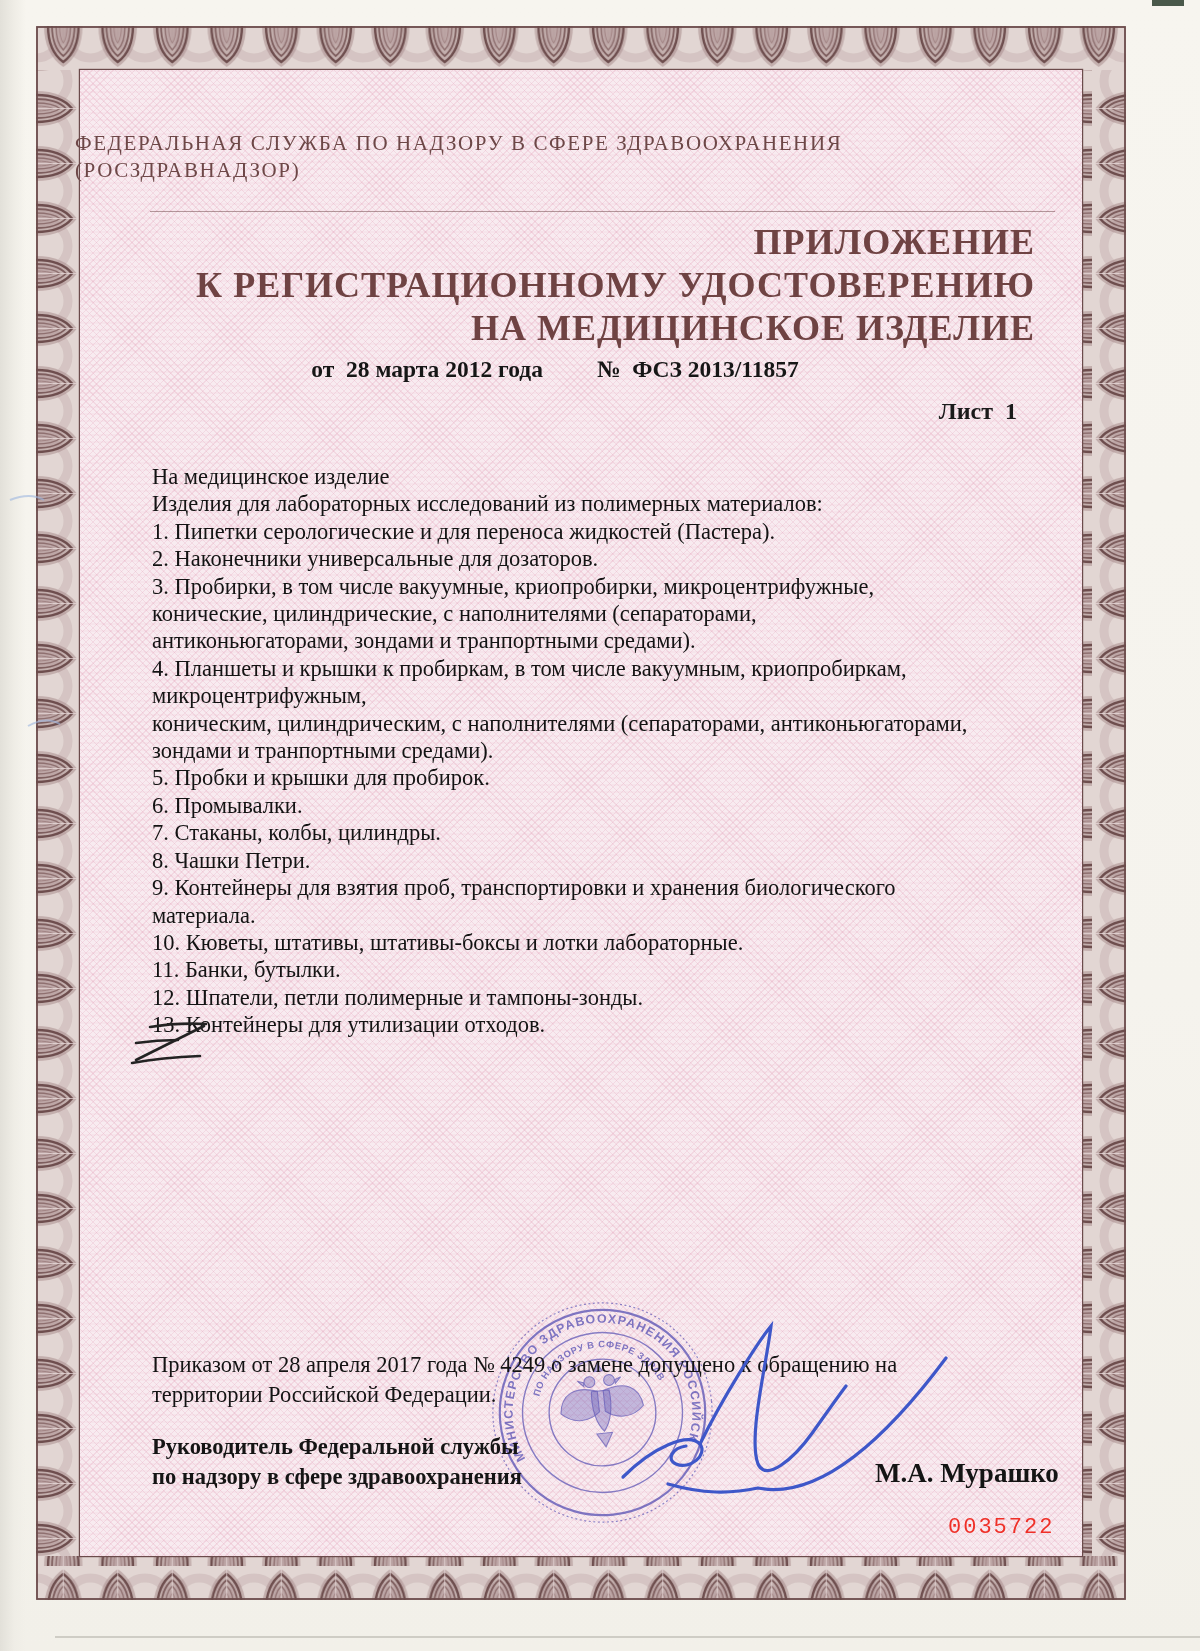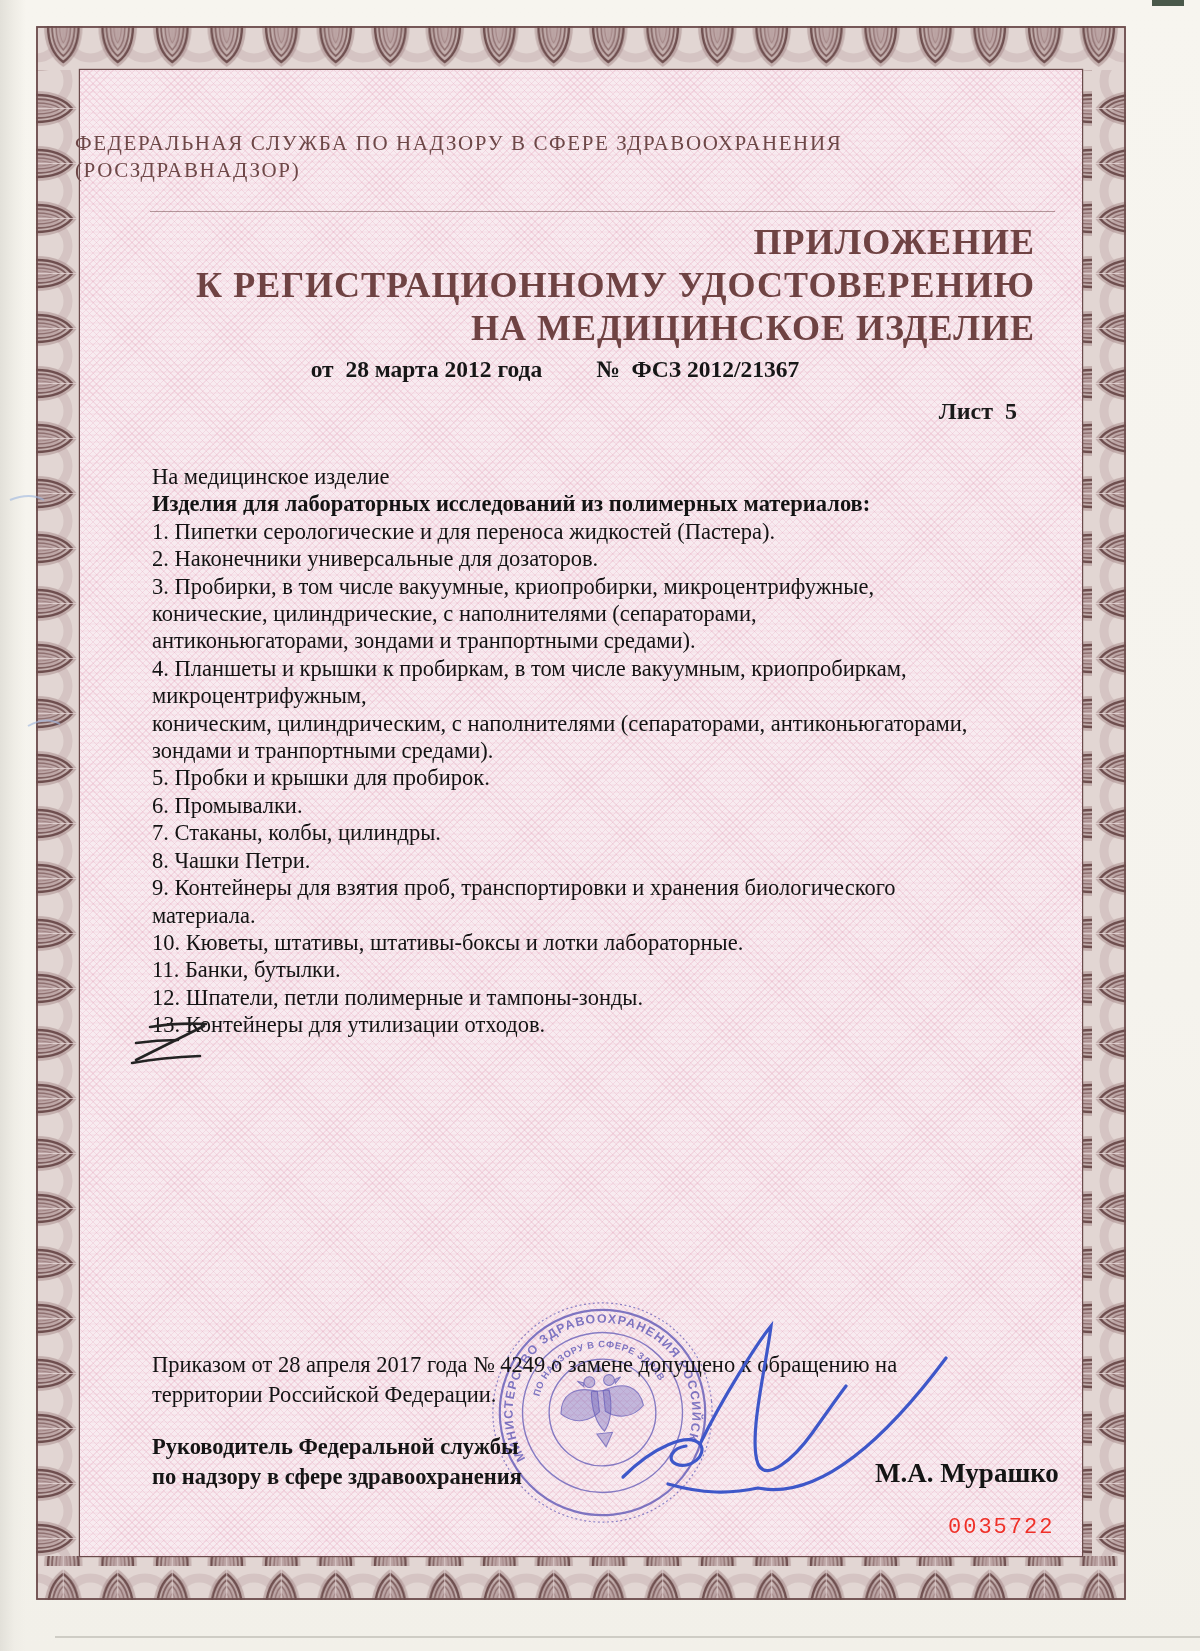--- a/index.html
+++ b/index.html
@@ -27,21 +27,21 @@
     background:rgba(110,74,74,.5);}
   .doc-title{position:absolute;left:75px;top:221px;width:960px;text-align:right;z-index:3;
     color:#6f4343;font-weight:bold;font-size:36px;line-height:43px;letter-spacing:1px;}
   .date-row{position:absolute;left:75px;top:356px;width:960px;z-index:3;
     display:flex;justify-content:center;gap:54px;
     font-weight:bold;font-size:23.5px;color:#161616;white-space:pre;}
   .sheet{position:absolute;left:75px;top:398px;width:942px;text-align:right;z-index:3;
     font-weight:bold;font-size:24px;color:#1a1a1a;white-space:pre;}
   .body-text{position:absolute;left:152px;top:463px;width:905px;z-index:3;
     font-size:22.5px;line-height:27.4px;color:#131313;}
-  .body-text .bold{font-weight:bold;}
+  .body-text .bold{font-weight:normal;}
   .z-mark{position:absolute;left:128px;top:1018px;z-index:3;}
   .order-par{position:absolute;left:152px;top:1350px;width:900px;z-index:4;
     font-size:22.5px;line-height:30px;color:#131313;}
   .signatory{position:absolute;left:152px;top:1432px;width:618px;z-index:4;
     font-weight:bold;font-size:22.5px;line-height:30px;color:#141414;}
   .signatory-name{position:absolute;left:875px;top:1458px;z-index:4;
     font-weight:bold;font-size:27px;color:#141414;}
   .serial{position:absolute;left:948px;top:1515px;z-index:5;
     font-family:"Liberation Mono", monospace;font-size:22px;letter-spacing:2px;color:#ef3028;}
   .stamp{position:absolute;left:484px;top:1294px;z-index:3;transform:rotate(-6deg);opacity:.88;}
@@ -129,24 +129,24 @@
   <div class="separator"></div>
 
   <div class="doc-title">
     <div>ПРИЛОЖЕНИЕ</div>
     <div>К РЕГИСТРАЦИОННОМУ УДОСТОВЕРЕНИЮ</div>
     <div>НА МЕДИЦИНСКОЕ ИЗДЕЛИЕ</div>
   </div>
 
   <div class="date-row">
     <span>от  28 марта 2012 года</span>
-    <span>№  ФСЗ 2012/21367</span>
-  </div>
-
-  <div class="sheet">Лист  5</div>
+    <span>№  ФСЗ 2013/11857</span>
+  </div>
+
+  <div class="sheet">Лист  1</div>
 
   <div class="body-text">
     <div>На медицинское изделие</div>
     <div class="bold">Изделия для лабораторных исследований из полимерных материалов:</div>
     <div>1. Пипетки серологические и для переноса жидкостей (Пастера).</div>
     <div>2. Наконечники универсальные для дозаторов.</div>
     <div>3. Пробирки, в том числе вакуумные, криопробирки, микроцентрифужные,</div>
     <div>конические, цилиндрические, с наполнителями (сепараторами,</div>
     <div>антиконьюгаторами, зондами и транпортными средами).</div>
     <div>4. Планшеты и крышки к пробиркам, в том числе вакуумным, криопробиркам,</div>

